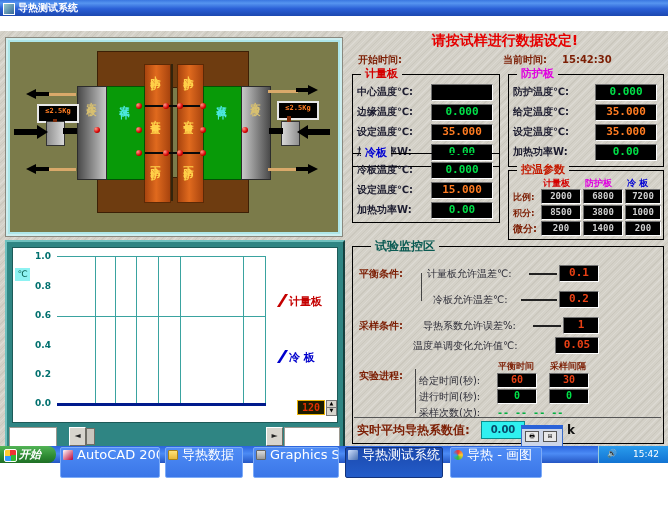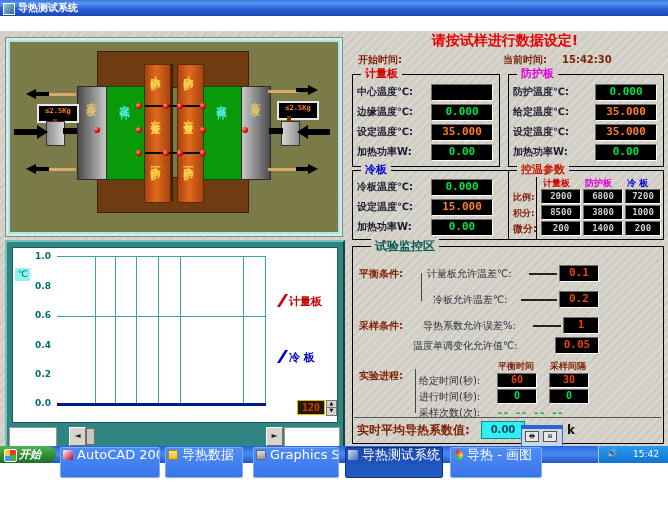--- a/index.html
+++ b/index.html
@@ -230,21 +230,21 @@
       <div class="flabel" style="left:4px;top:10px;">防护温度℃:</div>
       <div class="led g" style="left:86px;top:9px;width:60px;">0.000</div>
       <div class="flabel" style="left:4px;top:30px;">给定温度℃:</div>
       <div class="led o" style="left:86px;top:29px;width:60px;">35.000</div>
       <div class="flabel" style="left:4px;top:50px;">设定温度℃:</div>
       <div class="led o" style="left:86px;top:49px;width:60px;">35.000</div>
       <div class="flabel" style="left:4px;top:70px;">加热功率W:</div>
       <div class="led g" style="left:86px;top:69px;width:60px;">0.00</div>
     </div>
 
-    <div class="grp" style="left:352px;top:139px;width:146px;height:68px;padding-left:37px;">
+    <div class="grp" style="left:352px;top:122px;width:146px;height:68px;">
       <div class="gtitle" style="color:#0000d4;">冷板</div>
       <div class="flabel" style="left:4px;top:9px;">冷板温度℃:</div>
       <div class="led g" style="left:78px;top:8px;width:60px;">0.000</div>
       <div class="flabel" style="left:4px;top:29px;">设定温度℃:</div>
       <div class="led o" style="left:78px;top:28px;width:60px;">15.000</div>
       <div class="flabel" style="left:4px;top:49px;">加热功率W:</div>
       <div class="led g" style="left:78px;top:48px;width:60px;">0.00</div>
     </div>
 
     <div class="grp" style="left:508px;top:139px;width:154px;height:68px;">

